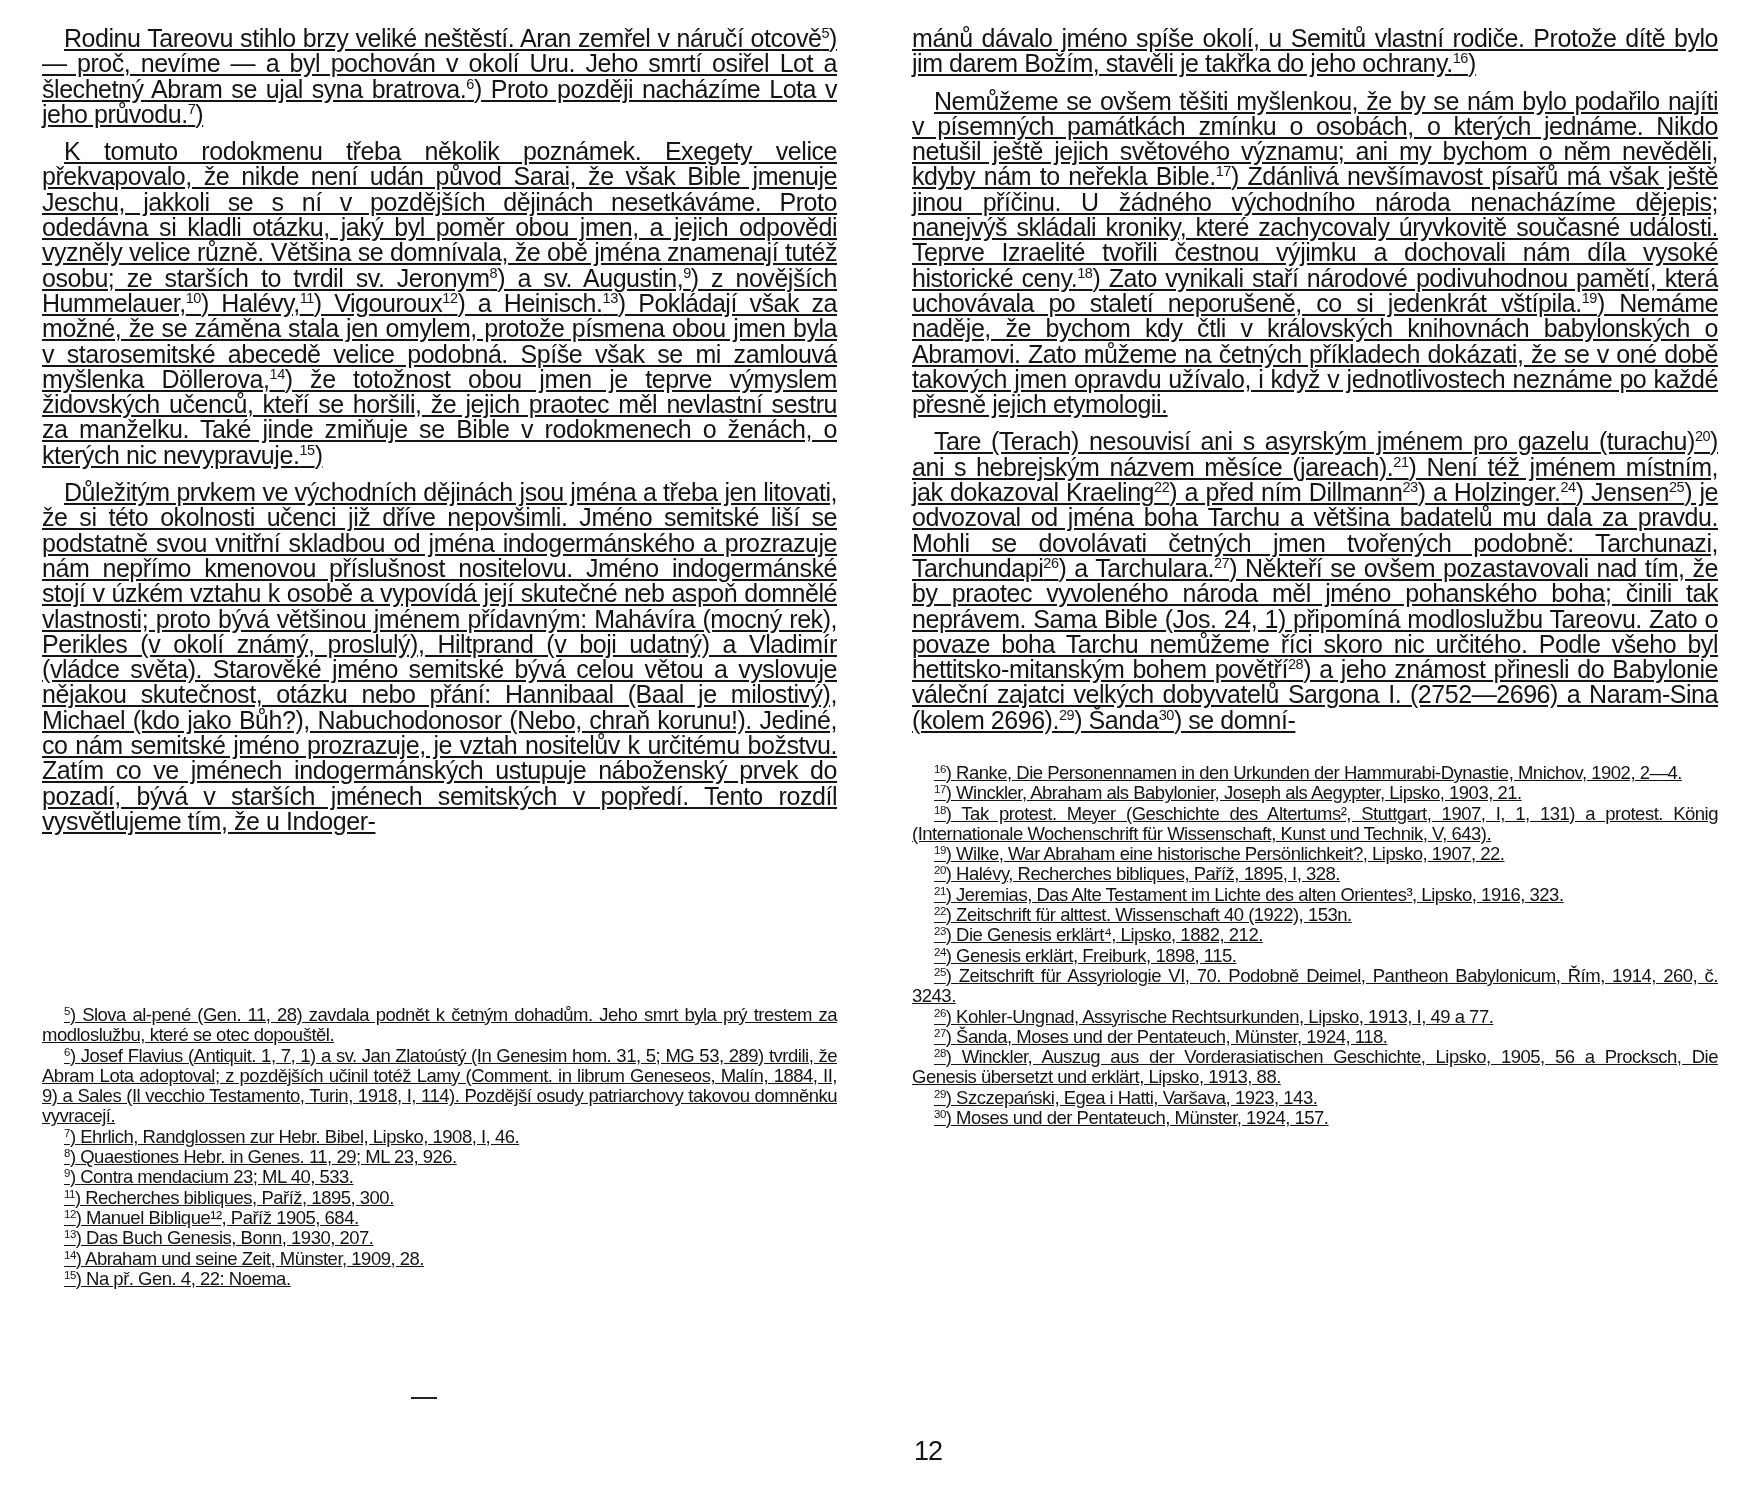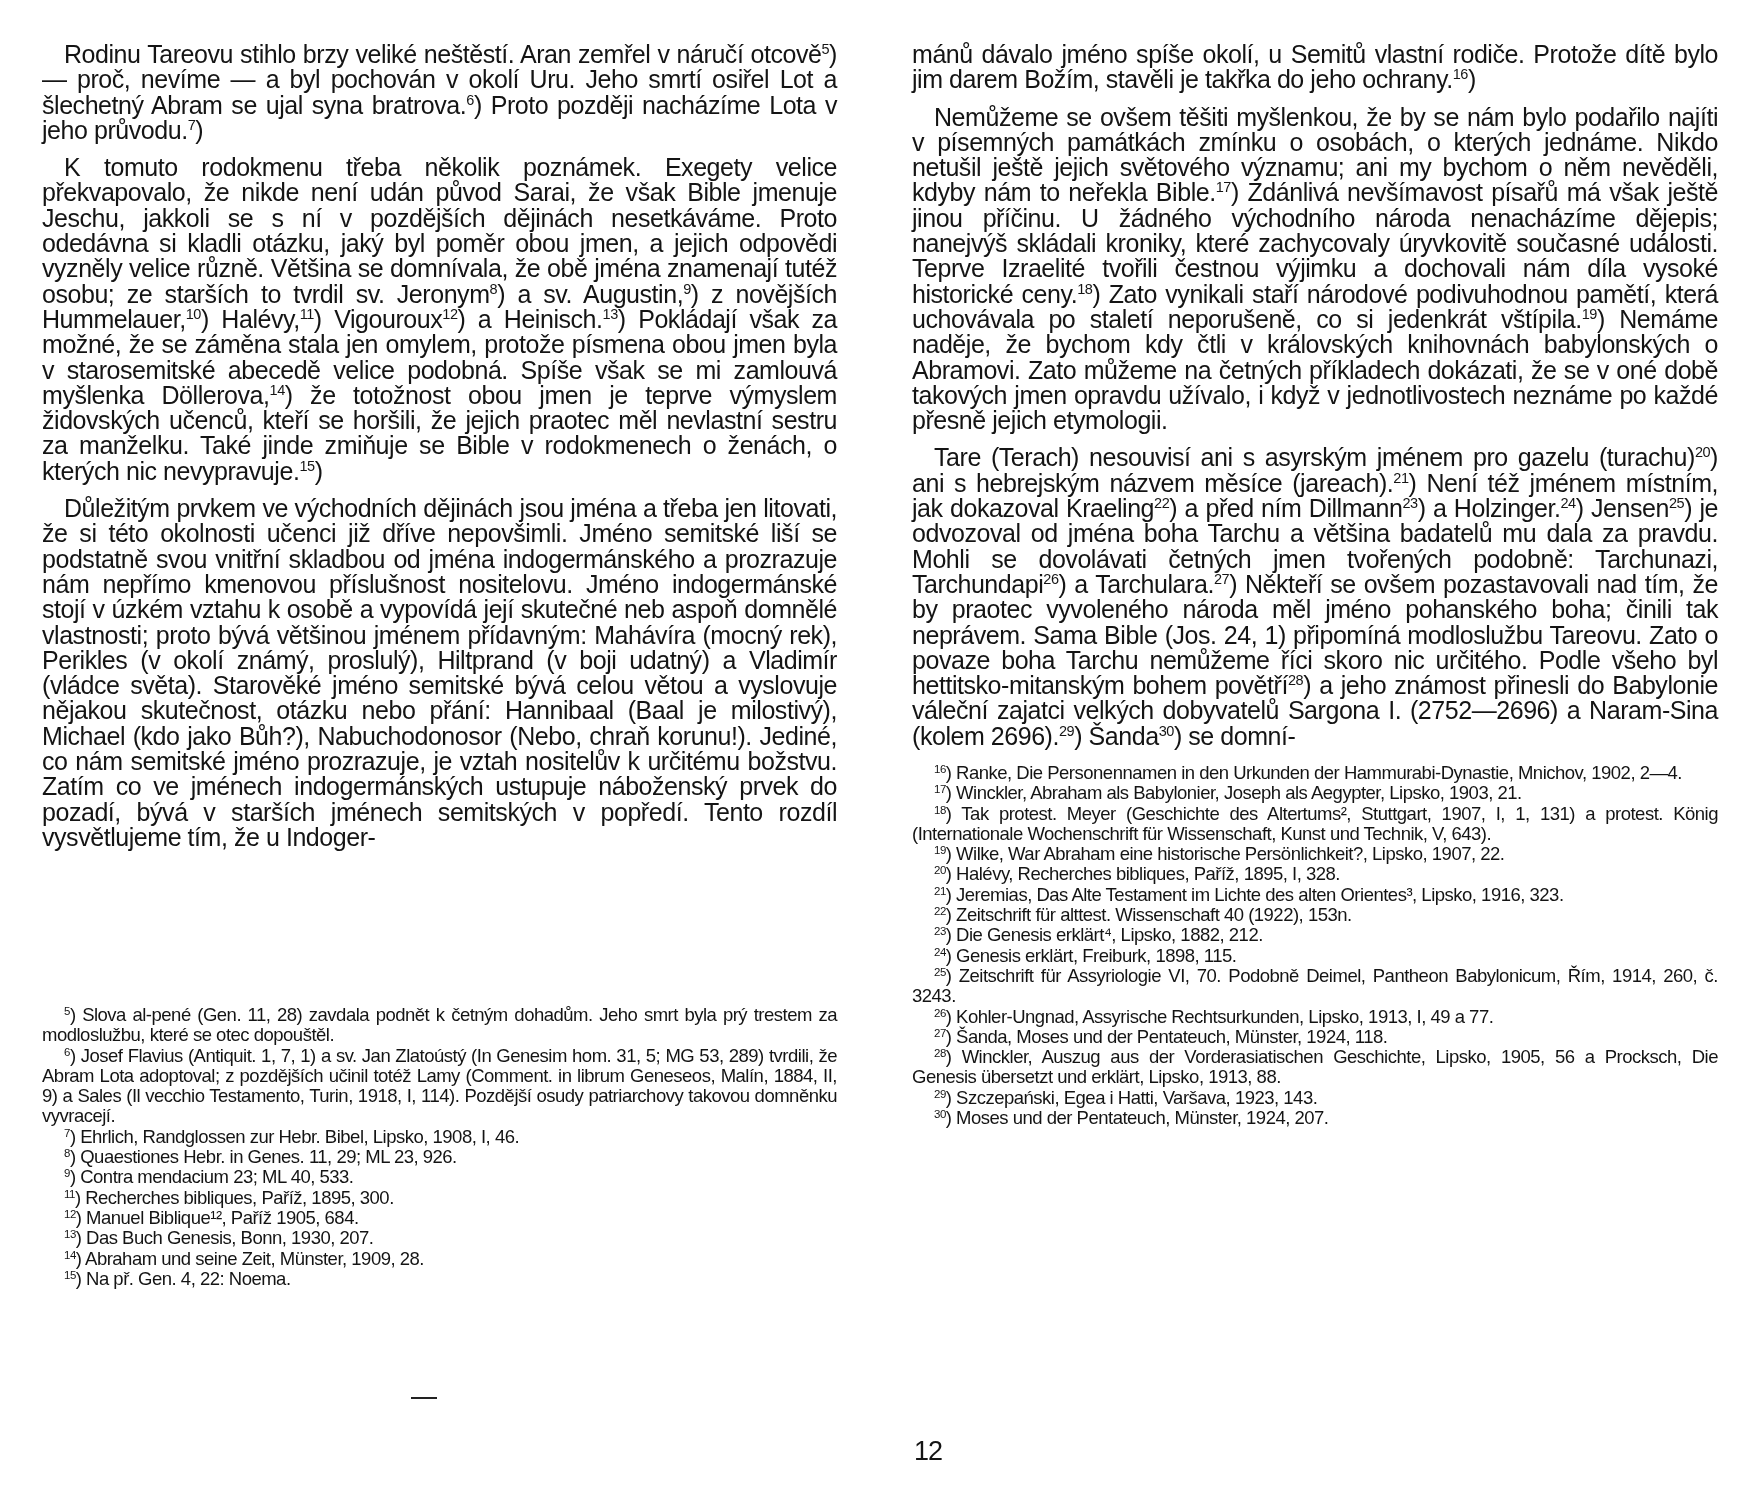--- a/index.html
+++ b/index.html
@@ -2,21 +2,21 @@
 <html><head>
 <meta charset="utf-8">
 <style>
   html, body { margin: 0; padding: 0; background: #ffffff; }
   body {
     width: 1756px; height: 1500px; position: relative; overflow: hidden;
     color: #141414;
     font-family: "Liberation Serif", "DejaVu Serif", serif;
   }
   .col {
-    position: absolute; top: 42px;
+    position: absolute; top: 26px; text-decoration: underline;
   }
   .col-left  { left: 42px;  width: 795px; }
   .col-right { left: 912px; width: 806px; }
   .body-text {
     font-family: "Liberation Sans Narrow", "Liberation Sans", sans-serif;
     font-size: 25px;
     line-height: 25.3px;
     text-align: justify;
     letter-spacing: -0.45px;
     transform-origin: left top;
@@ -24,21 +24,21 @@
   .body-text p { margin: 0; text-indent: 22px; }
   .body-text p.cont { text-indent: 0; }
   .body-text p.spaced { margin-top: 12px; }
   .fn {
     font-family: "Liberation Sans", sans-serif;
     font-size: 18.5px;
     line-height: 20.3px;
     text-align: justify;
     letter-spacing: -0.5px;
   }
-  .fn p { margin: 0; text-indent: 22px; }
+  .fn p { margin: 0; text-indent: 22px; text-decoration: underline; }
   sup { font-size: 0.58em; vertical-align: 0.62em; line-height: 0; }
   .fn sup { font-size: 0.62em; vertical-align: 0.55em; }
   .left-notes { position: absolute; left: 42px; top: 1005px; width: 795px; }
   .right-notes { position: absolute; left: 912px; top: 763px; width: 806px; }
   .sep-dash {
     position: absolute; left: 411px; top: 1397px; width: 26px; height: 2px; background: #222;
   }
   .page-number {
     position: absolute; left: 914px; top: 1436px;
     font-family: "Liberation Sans", sans-serif; font-size: 27px; letter-spacing: -1px;
@@ -79,16 +79,16 @@
     <p><sup>20</sup><span>) </span><span>Halévy, Recherches bibliques, Paříž, 1895, I, 328.</span></p>
     <p><sup>21</sup><span>) </span><span>Jeremias, Das Alte Testament im Lichte des alten Orientes³, Lipsko, 1916, 323.</span></p>
     <p><sup>22</sup><span>) </span><span>Zeitschrift für alttest. Wissenschaft 40 (1922), 153n.</span></p>
     <p><sup>23</sup><span>) </span><span>Die Genesis erklärt⁴, Lipsko, 1882, 212.</span></p>
     <p><sup>24</sup><span>) </span><span>Genesis erklärt, Freiburk, 1898, 115.</span></p>
     <p><sup>25</sup><span>) </span><span>Zeitschrift für Assyriologie VI, 70. Podobně Deimel, Pantheon Babylonicum, Řím, 1914, 260, č. 3243.</span></p>
     <p><sup>26</sup><span>) </span><span>Kohler-Ungnad, Assyrische Rechtsurkunden, Lipsko, 1913, I, 49 a 77.</span></p>
     <p><sup>27</sup><span>) </span><span>Šanda, Moses und der Pentateuch, Münster, 1924, 118.</span></p>
     <p><sup>28</sup><span>) </span><span>Winckler, Auszug aus der Vorderasiatischen Geschichte, Lipsko, 1905, 56 a Procksch, Die Genesis übersetzt und erklärt, Lipsko, 1913, 88.</span></p>
     <p><sup>29</sup><span>) </span><span>Szczepański, Egea i Hatti, Varšava, 1923, 143.</span></p>
-    <p><sup>30</sup><span>) </span><span>Moses und der Pentateuch, Münster, 1924, 207.</span></p>
+    <p><sup>30</sup><span>) </span><span>Moses und der Pentateuch, Münster, 1924, 157.</span></p>
   </div>
 
 <div class="page-number">12</div>
 
 </body></html>

